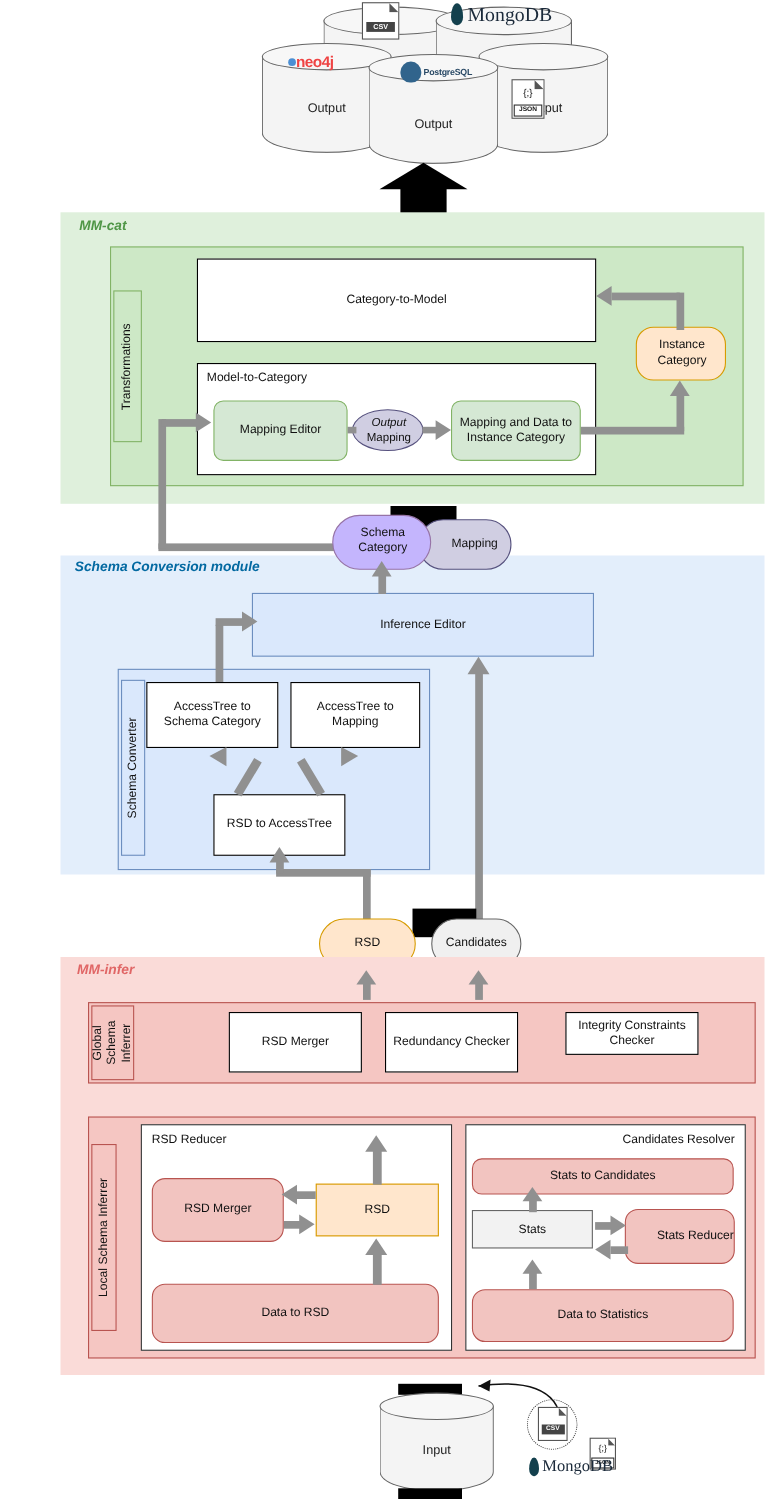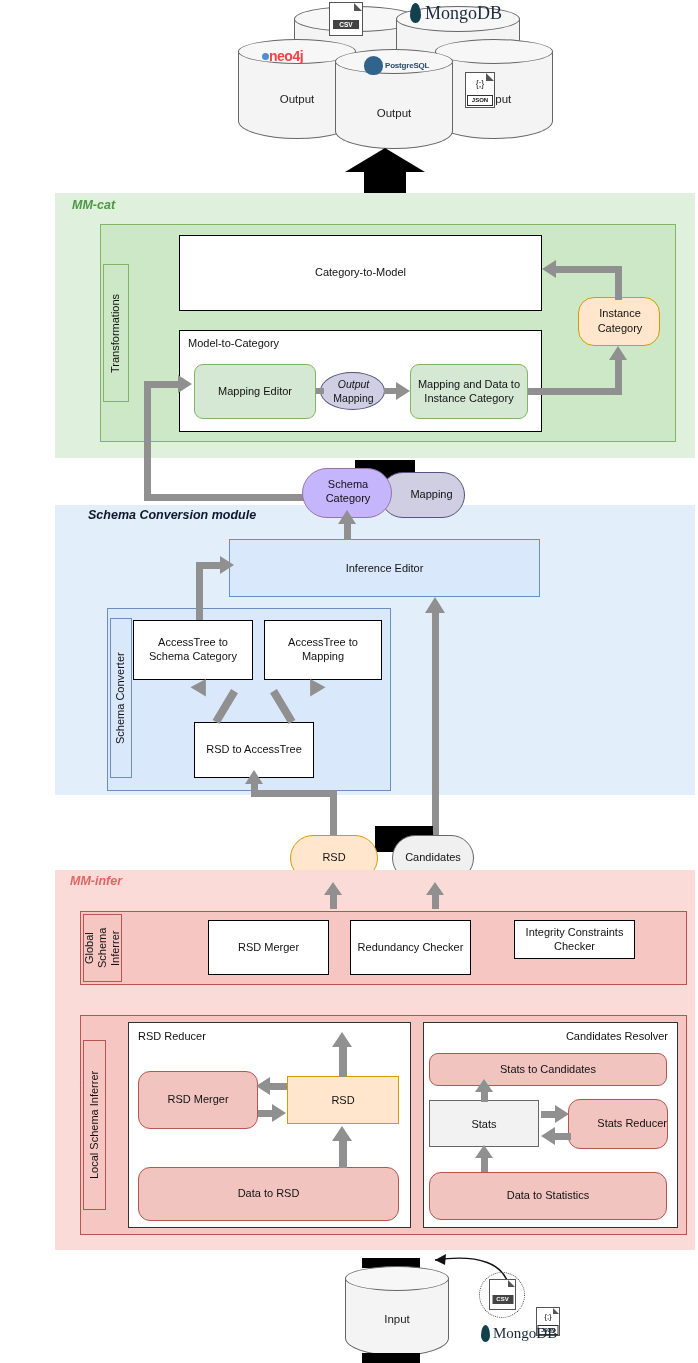--- a/index.html
+++ b/index.html
@@ -159,21 +159,21 @@
 <div class="abs ar" style="left:528px;top:388px;width:94px;height:7px;"></div>
 <div class="abs ar" style="left:615px;top:360px;width:7px;height:32px;"></div>
 <div class="abs arh" style="left:609px;top:346px;border-left:9px solid transparent;border-right:9px solid transparent;border-bottom:14px solid #909090;"></div>
 
 <div class="abs ar" style="left:144px;top:494px;width:170px;height:7px;"></div>
 <div class="abs ar" style="left:144px;top:381px;width:7px;height:118px;"></div>
 <div class="abs ar" style="left:147px;top:381px;width:33px;height:7px;"></div>
 <div class="abs arh" style="left:178px;top:375px;border-top:9px solid transparent;border-bottom:9px solid transparent;border-left:14px solid #909090;"></div>
 
 <div class="abs band" style="top:505px;height:290px;background:#e3eefb;"></div>
-<div class="abs sec-label" style="left:88px;top:508px;color:#0f172a;">Schema Conversion module</div>
+<div class="abs sec-label" style="left:68px;top:508px;color:#0369a1;">Schema Conversion module</div>
 
 <div class="abs blk" style="left:355px;top:460px;width:60px;height:24px;"></div>
 <div class="abs rbox ctr" style="left:380px;top:472px;width:85px;height:46px;background:#d0cee2;border:1px solid #56517e;border-radius:23px;">
   <span style="margin-left:18px;">Mapping</span>
 </div>
 <div class="abs rbox" style="left:302px;top:468px;width:90px;height:50px;background:#c4b5fd;border:1px solid #9673a6;border-radius:25px;">
   <div class="abs ctr" style="left:0;top:9px;width:90px;height:14px;font-size:11px;">
     <span>Schema</span>
   </div>
   <div class="abs ctr" style="left:0;top:23px;width:90px;height:14px;font-size:11px;">
@@ -274,21 +274,21 @@
 <div class="abs arh" style="left:332px;top:1126px;border-left:10px solid transparent;border-right:10px solid transparent;border-bottom:15px solid #909090;"></div>
 <div class="abs ar" style="left:339px;top:1045px;width:8px;height:32px;"></div>
 <div class="abs arh" style="left:332px;top:1032px;border-left:10px solid transparent;border-right:10px solid transparent;border-bottom:15px solid #909090;"></div>
 
 <div class="abs box" style="left:423px;top:1022px;width:255px;height:206px;border:1.3px solid #333;">
   <div class="abs" style="right:9px;top:7px;font-size:11px;">Candidates Resolver</div>
 </div>
 <div class="abs rbox ctr" style="left:429px;top:1053px;width:238px;height:33px;background:#f2c4c0;border:1px solid #b85450;border-radius:9px;">
   <span>Stats to Candidates</span>
 </div>
-<div class="abs ctr" style="left:429px;top:1100px;width:110px;height:47px;background:#f2f2f2;border:1.3px solid #666;font-size:11px;">
+<div class="abs ctr" style="left:429px;top:1100px;width:110px;height:35px;background:#f2f2f2;border:1.3px solid #666;font-size:11px;">
   <span>Stats</span>
 </div>
 <div class="abs rbox ctr" style="left:568px;top:1099px;width:100px;height:50px;background:#f2c4c0;border:1px solid #b85450;border-radius:12px;justify-content:flex-end;">
   <span>Stats Reducer</span>
 </div>
 <div class="abs rbox ctr" style="left:429px;top:1172px;width:238px;height:48px;background:#f2c4c0;border:1px solid #b85450;border-radius:12px;">
   <span>Data to Statistics</span>
 </div>
 
 <div class="abs ar" style="left:541px;top:1111px;width:16px;height:7px;"></div>

